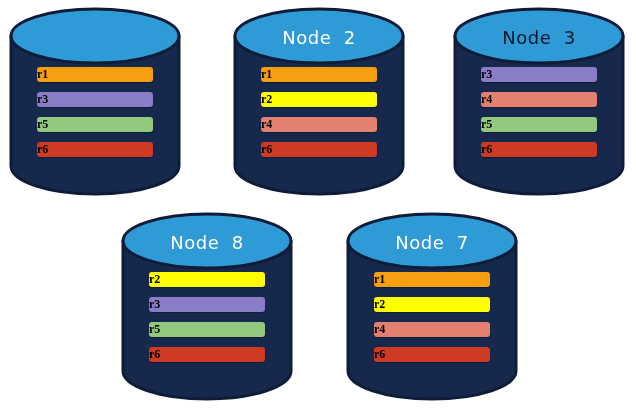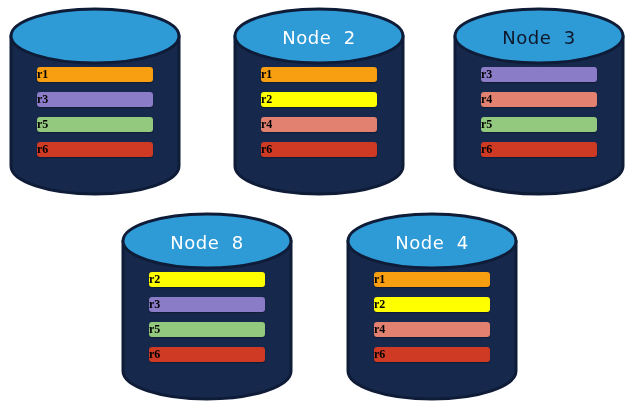--- a/index.html
+++ b/index.html
@@ -163,21 +163,21 @@
         <div class="replica-bar" style="background: rgb(206, 58, 35);">
           <span class="replica-label" style="color: rgb(0, 0, 0);">r6</span>
         </div>
       </div>
     </div>
     <div class="node" style="left: 345px; top: 211px;">
       <svg class="cyl-svg" viewBox="0 0 174 190">
         <path d="M 3 30 L 3 160 A 84 28 0 0 0 171 160 L 171 30 Z" fill="#16284C" stroke="#0F1C38" stroke-width="3" stroke-linejoin="round"></path>
         <ellipse cx="87" cy="30" rx="84" ry="27" fill="#2E9AD6" stroke="#0F1C38" stroke-width="3"></ellipse>
       </svg>
-      <div class="node-title" style="color: rgb(255, 255, 255);">Node  4</div>
+      <div class="node-title" style="color: rgb(255, 255, 255);">Node  7</div>
       <div class="replica-list">
         <div class="replica-bar" style="background: rgb(247, 158, 17);">
           <span class="replica-label" style="color: rgb(0, 0, 0);">r1</span>
         </div>
         <div class="replica-bar" style="background: rgb(255, 255, 0);">
           <span class="replica-label" style="color: rgb(0, 0, 0);">r2</span>
         </div>
         <div class="replica-bar" style="background: rgb(226, 129, 112);">
           <span class="replica-label" style="color: rgb(0, 0, 0);">r4</span>
         </div>

